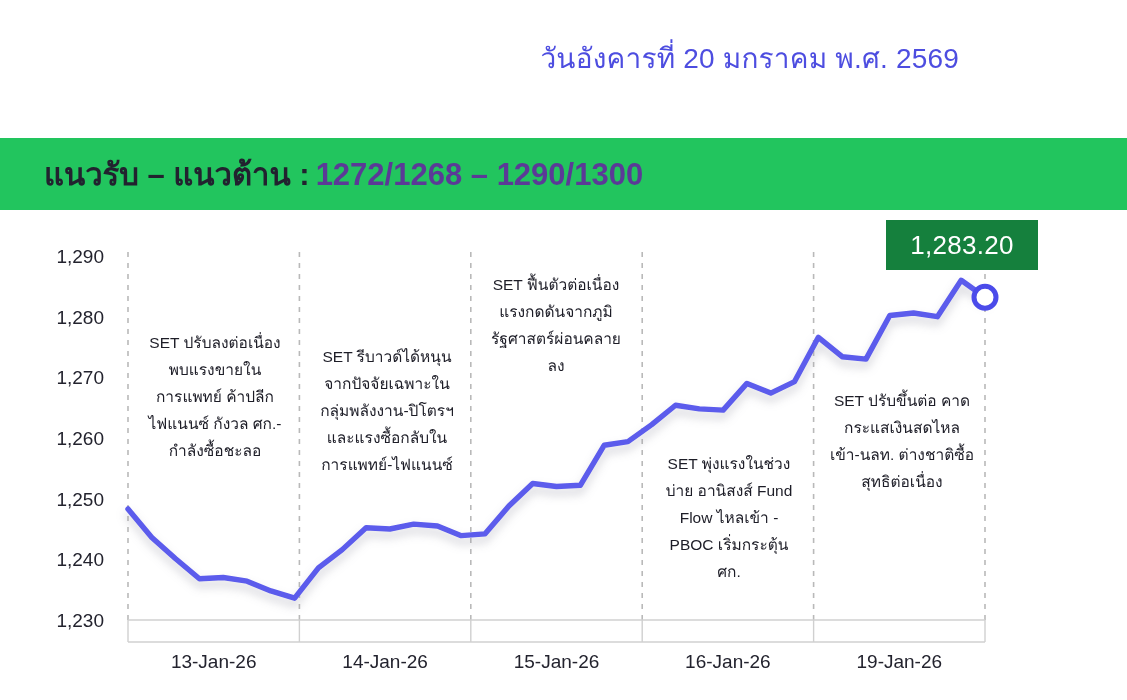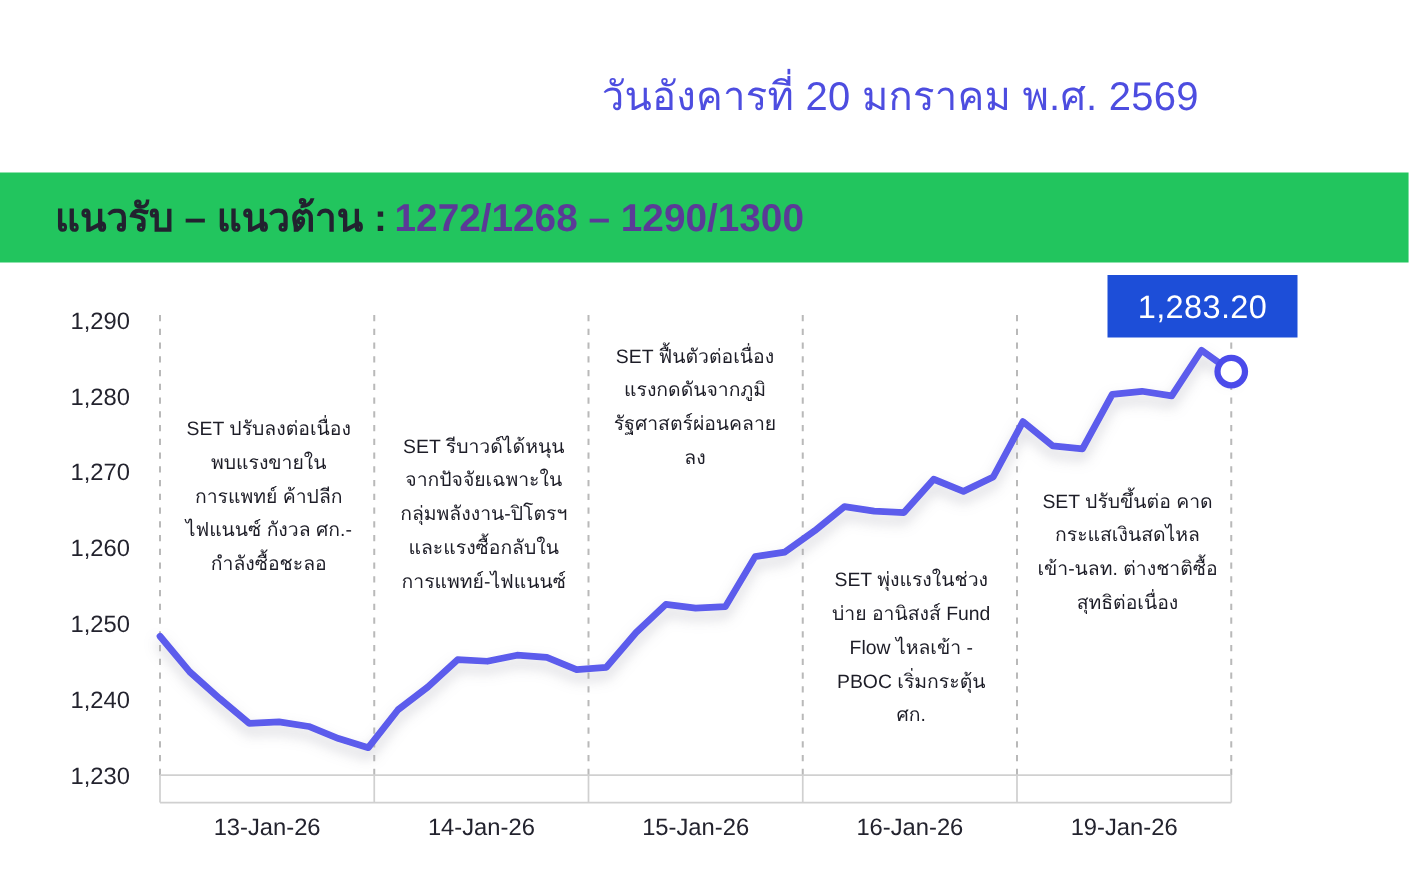--- a/index.html
+++ b/index.html
@@ -14,26 +14,25 @@
     overflow: hidden;
     font-family: "Liberation Sans", "DejaVu Sans", sans-serif;
     color: #2b2b3a;
   }
 
   
   .date-header {
     position: absolute;
     top: 36px;
     right: 168px;
-    font-size: 32px;
+    font-size: 28px;
     font-weight: 400;
     color: #4d4de0;
     letter-spacing: 0.2px;
     white-space: nowrap;
-    margin-top: 15px;
   }
 
   
   .title-band {
     position: absolute;
     left: 0;
     top: 138px;
     width: 1127px;
     height: 72px;
     background: #22c55e;
@@ -107,21 +106,21 @@
     font-family: "Liberation Sans", "DejaVu Sans", sans-serif;
   }
 
   
   .badge {
     position: absolute;
     top: 220px;
     left: 886px;
     width: 152px;
     height: 50px;
-    background: #1d4ed8;
+    background: #15803d;
     display: flex;
     align-items: center;
     justify-content: center;
   }
   .badge span {
     color: #ffffff;
     font-size: 26px;
     font-weight: 400;
     letter-spacing: 0.3px;
   }

